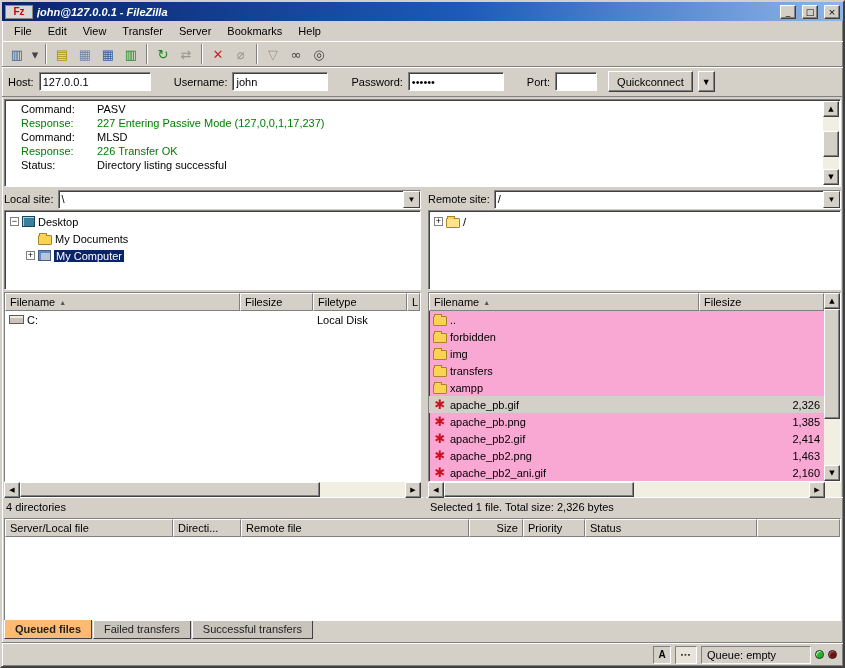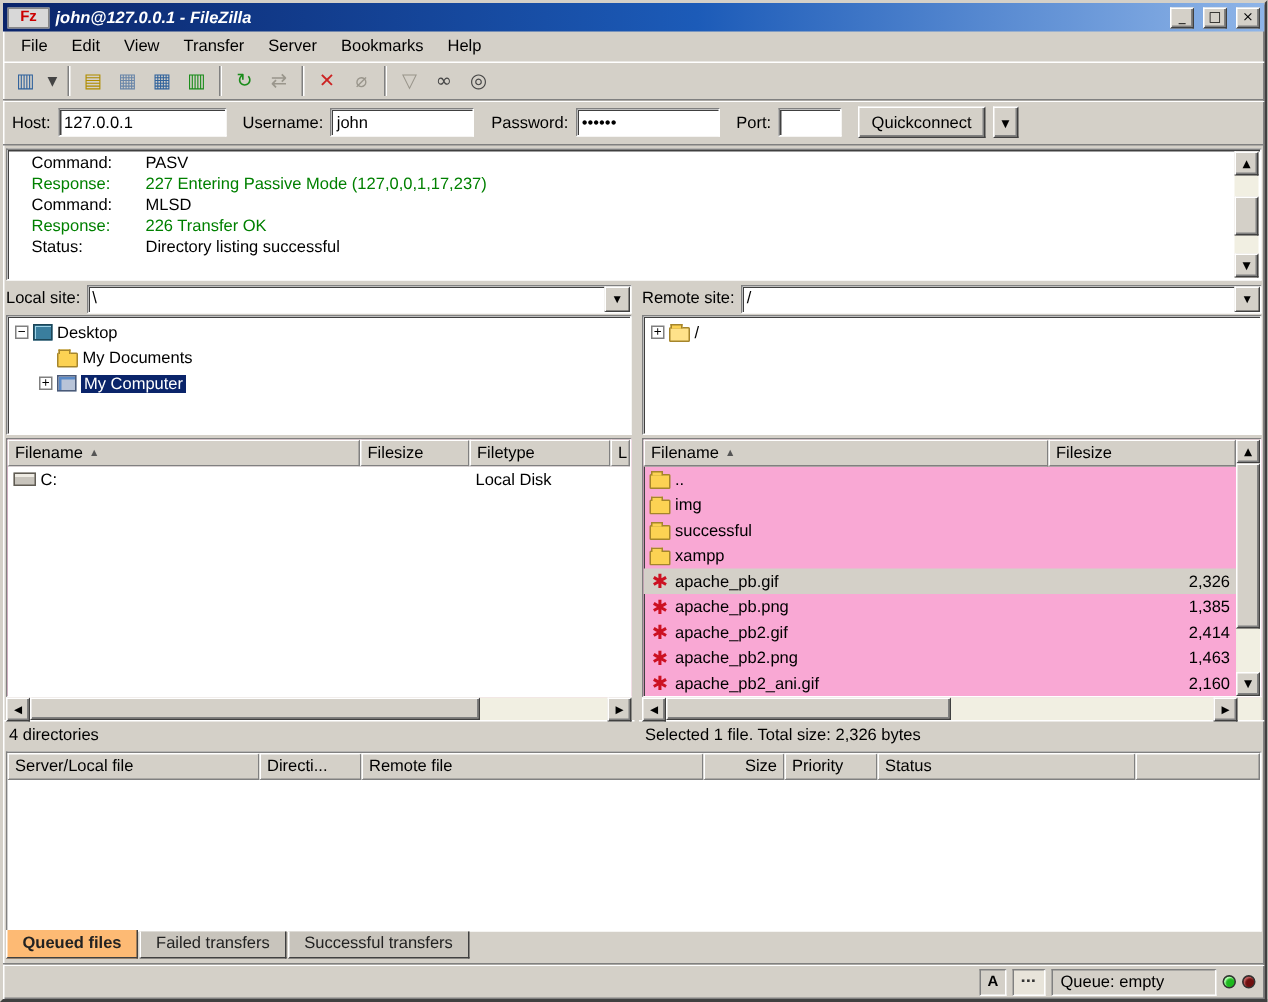--- a/index.html
+++ b/index.html
@@ -50,21 +50,21 @@
   }
   .tbtn.narrow { width:12px; }
   .tb-sep { width:2px; height:20px; margin:0 3px; border-left:1px solid #808080; border-right:1px solid #fff; }
   .ic-gold{color:#b08d00} .ic-blue{color:#31639c} .ic-steel{color:#6a86a8}
   .ic-green{color:#1a8c1a} .ic-red{color:#cc2222} .ic-dis{color:#9a968c} .ic-dark{color:#444}
   
   .quickbar {
     height:30px; flex:0 0 30px; display:flex; align-items:center; gap:5px; padding:0 6px;
     border-bottom:1px solid #808080; box-shadow: 0 1px 0 #ffffff inset;
   }
-  .qlabel { margin-left:6px; }
+  .qlabel { margin-left:18px; }
   input.field {
     height:19px; font:11px "Liberation Sans",sans-serif; padding:1px 3px;
     background:#fff; border:1px solid; border-color:#808080 #fff #fff #808080;
     box-shadow: inset 1px 1px 0 #404040;
   }
   .btn {
     height:21px; padding:0 8px; font:11px "Liberation Sans",sans-serif;
     background:#d4d0c8; border:1px solid; border-color:#fff #404040 #404040 #fff;
     box-shadow: inset -1px -1px 0 #808080;
   }
@@ -344,28 +344,35 @@
             <div class="frow">
               <span class="c rc-name">
                   <span class="folder-icon"></span>
                   <span>..</span>
                 </span>
               <span class="c rc-size num"></span>
             </div>
             <div class="frow">
               <span class="c rc-name">
                   <span class="folder-icon"></span>
+                  <span>forbidden</span>
+                </span>
+              <span class="c rc-size num"></span>
+            </div>
+            <div class="frow">
+              <span class="c rc-name">
+                  <span class="folder-icon"></span>
                   <span>img</span>
                 </span>
               <span class="c rc-size num"></span>
             </div>
             <div class="frow">
               <span class="c rc-name">
                   <span class="folder-icon"></span>
-                  <span>successful</span>
+                  <span>transfers</span>
                 </span>
               <span class="c rc-size num"></span>
             </div>
             <div class="frow">
               <span class="c rc-name">
                   <span class="folder-icon"></span>
                   <span>xampp</span>
                 </span>
               <span class="c rc-size num"></span>
             </div>

